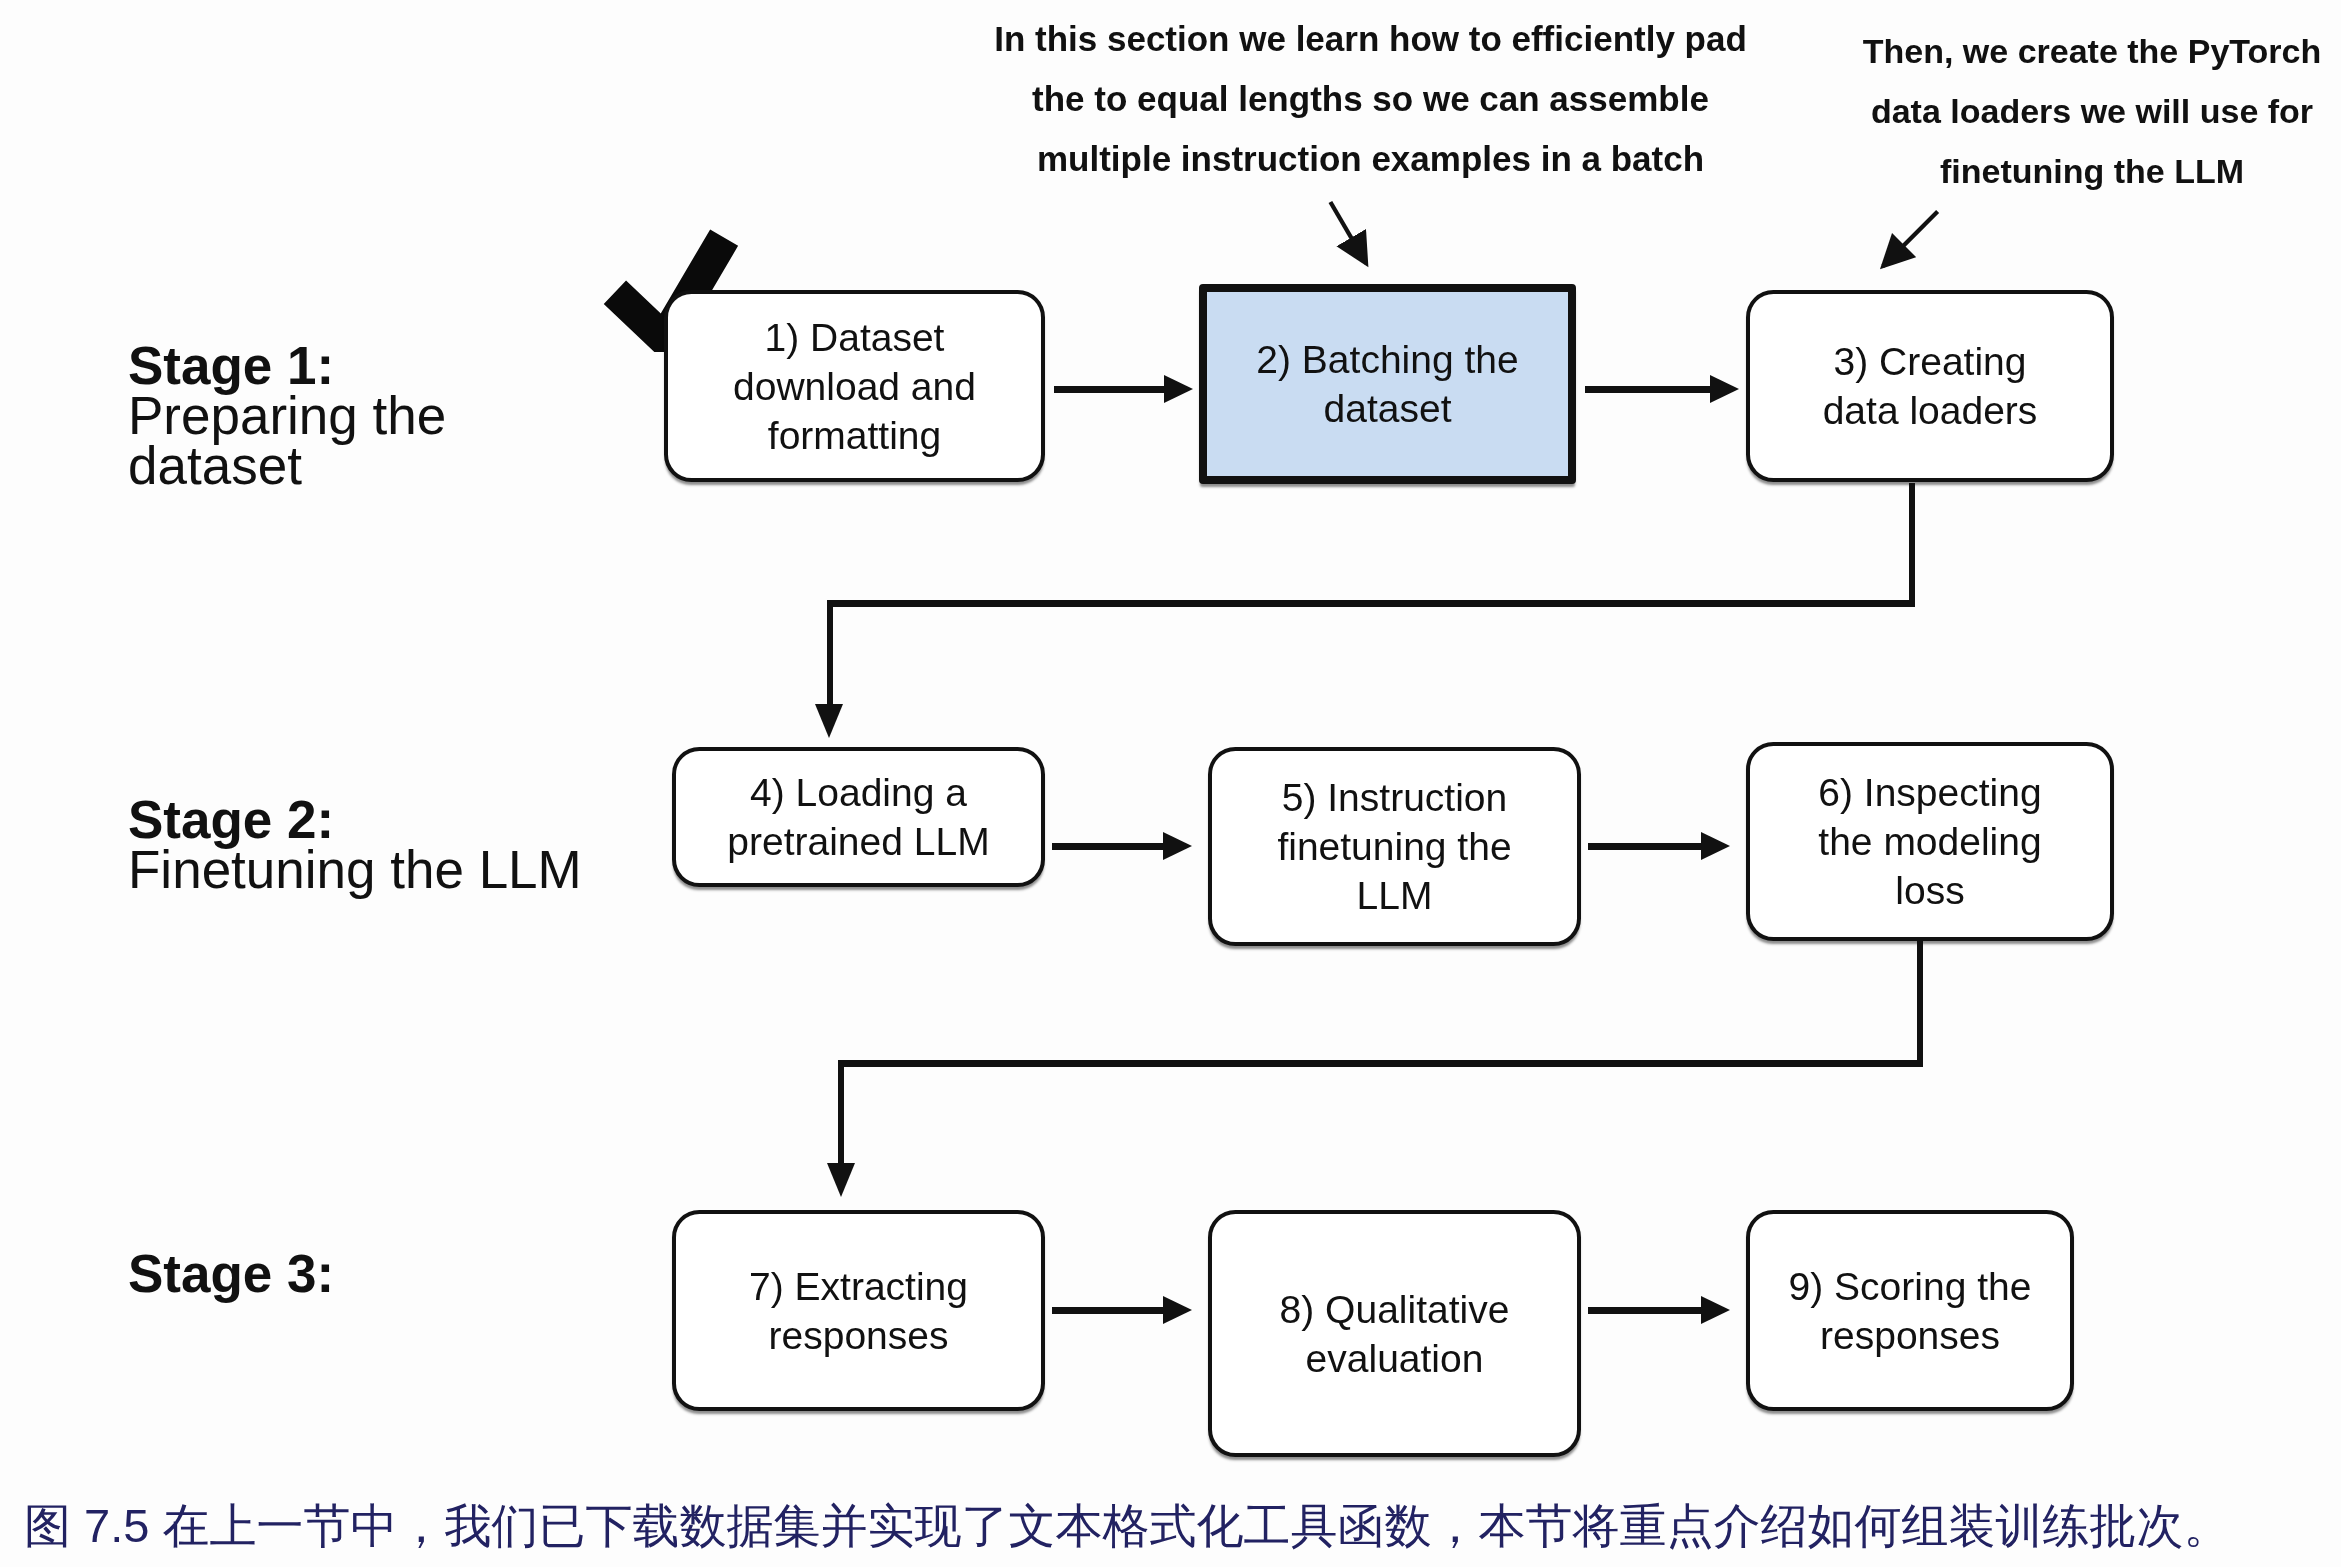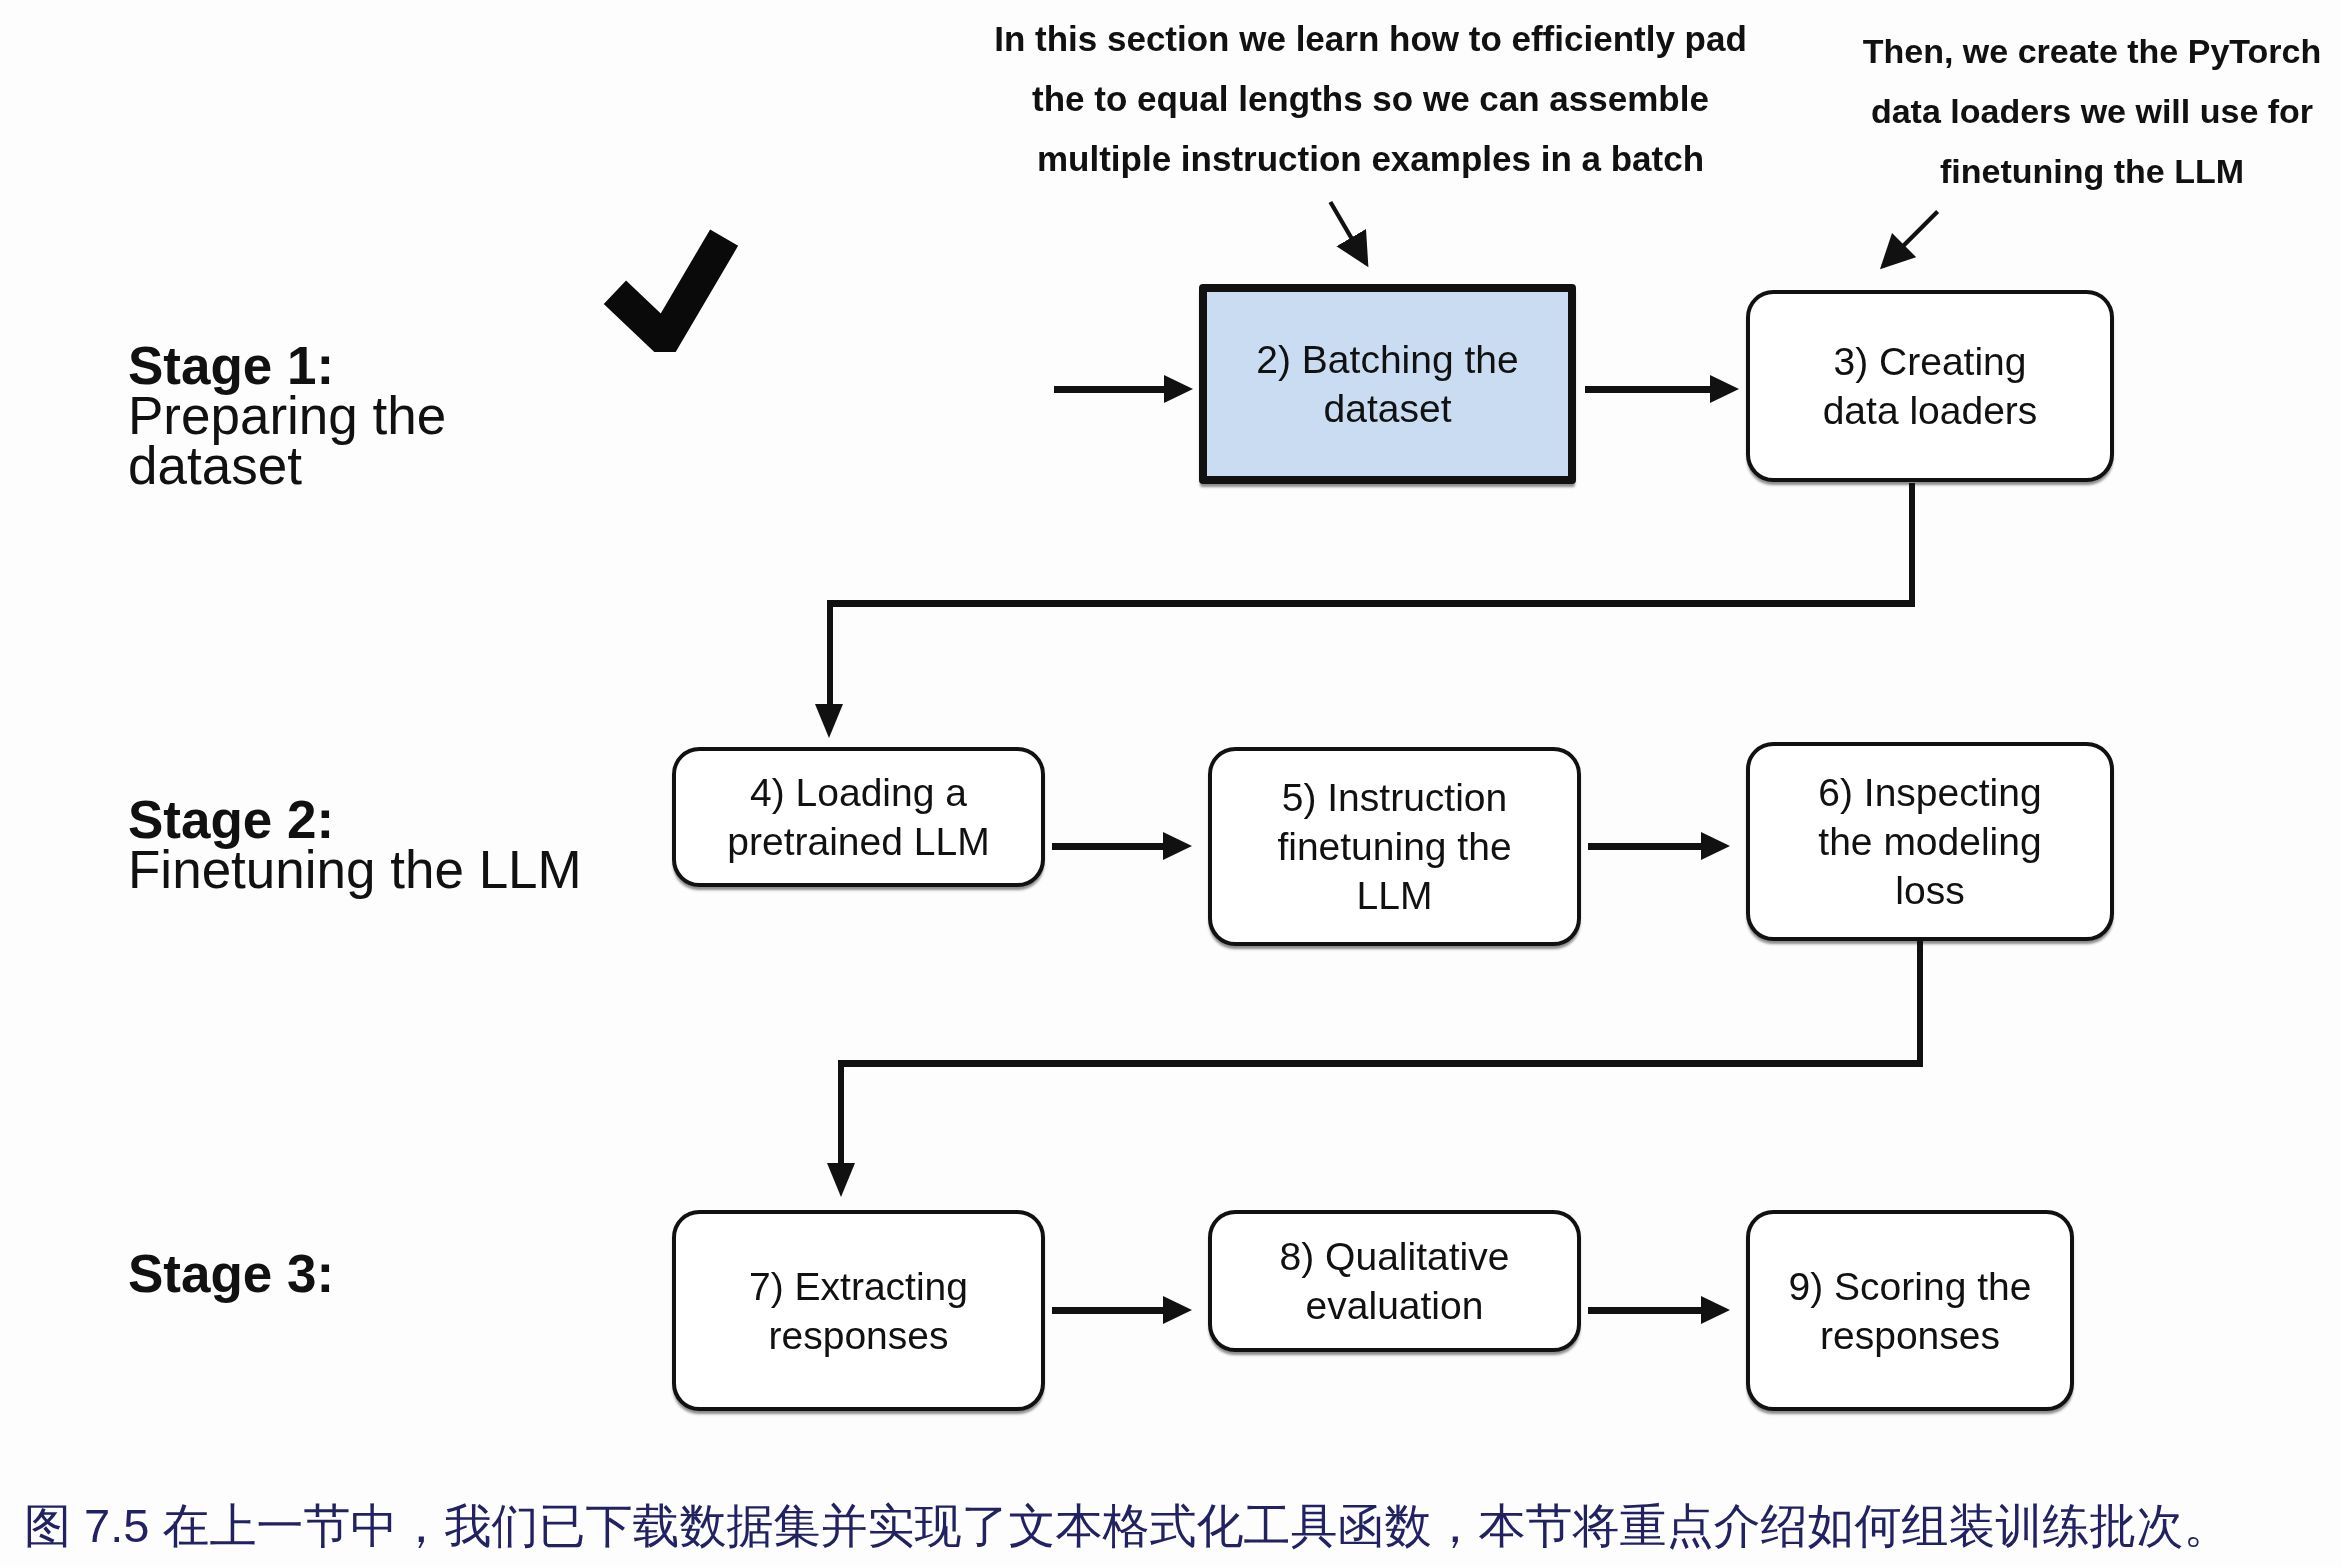--- a/index.html
+++ b/index.html
@@ -113,20 +113,25 @@
     <div class="stage-sub">Preparing the dataset</div>
   </div>
   <div class="stage stage-2">
     <div class="stage-title">Stage 2:</div>
     <div class="stage-sub">Finetuning the LLM</div>
   </div>
   <div class="stage stage-3">
     <div class="stage-title">Stage 3:</div>
   </div>
 
+  <div class="fbox" style="left:664px;top:290px;width:381px;height:192px;">
+    <span>1) Dataset
+download and
+formatting</span>
+  </div>
   <div class="fbox hl" style="left:1199px;top:284px;width:377px;height:200px;">
     <span>2) Batching the
 dataset</span>
   </div>
   <div class="fbox" style="left:1746px;top:290px;width:368px;height:192px;">
     <span>3) Creating
 data loaders</span>
   </div>
 
   <div class="harrow" style="left:1054px;top:375px;width:139px;">
@@ -169,21 +174,21 @@
 
   <div class="vline" style="left:1917px;top:941px;height:123px;"></div>
   <div class="hline" style="left:838px;top:1060px;width:1085px;"></div>
   <div class="vline" style="left:838px;top:1066px;height:99px;"></div>
   <div class="dhead" style="left:827px;top:1163px;"></div>
 
   <div class="fbox" style="left:672px;top:1210px;width:373px;height:201px;">
     <span>7) Extracting
 responses</span>
   </div>
-  <div class="fbox" style="left:1208px;top:1210px;width:373px;height:142px;">
+  <div class="fbox" style="left:1208px;top:1210px;width:373px;height:247px;">
     <span>8) Qualitative
 evaluation</span>
   </div>
   <div class="fbox" style="left:1746px;top:1210px;width:328px;height:201px;">
     <span>9) Scoring the
 responses</span>
   </div>
 
   <div class="harrow" style="left:1052px;top:1296px;width:140px;">
     <div class="shaft" style="width:113px;"></div>

